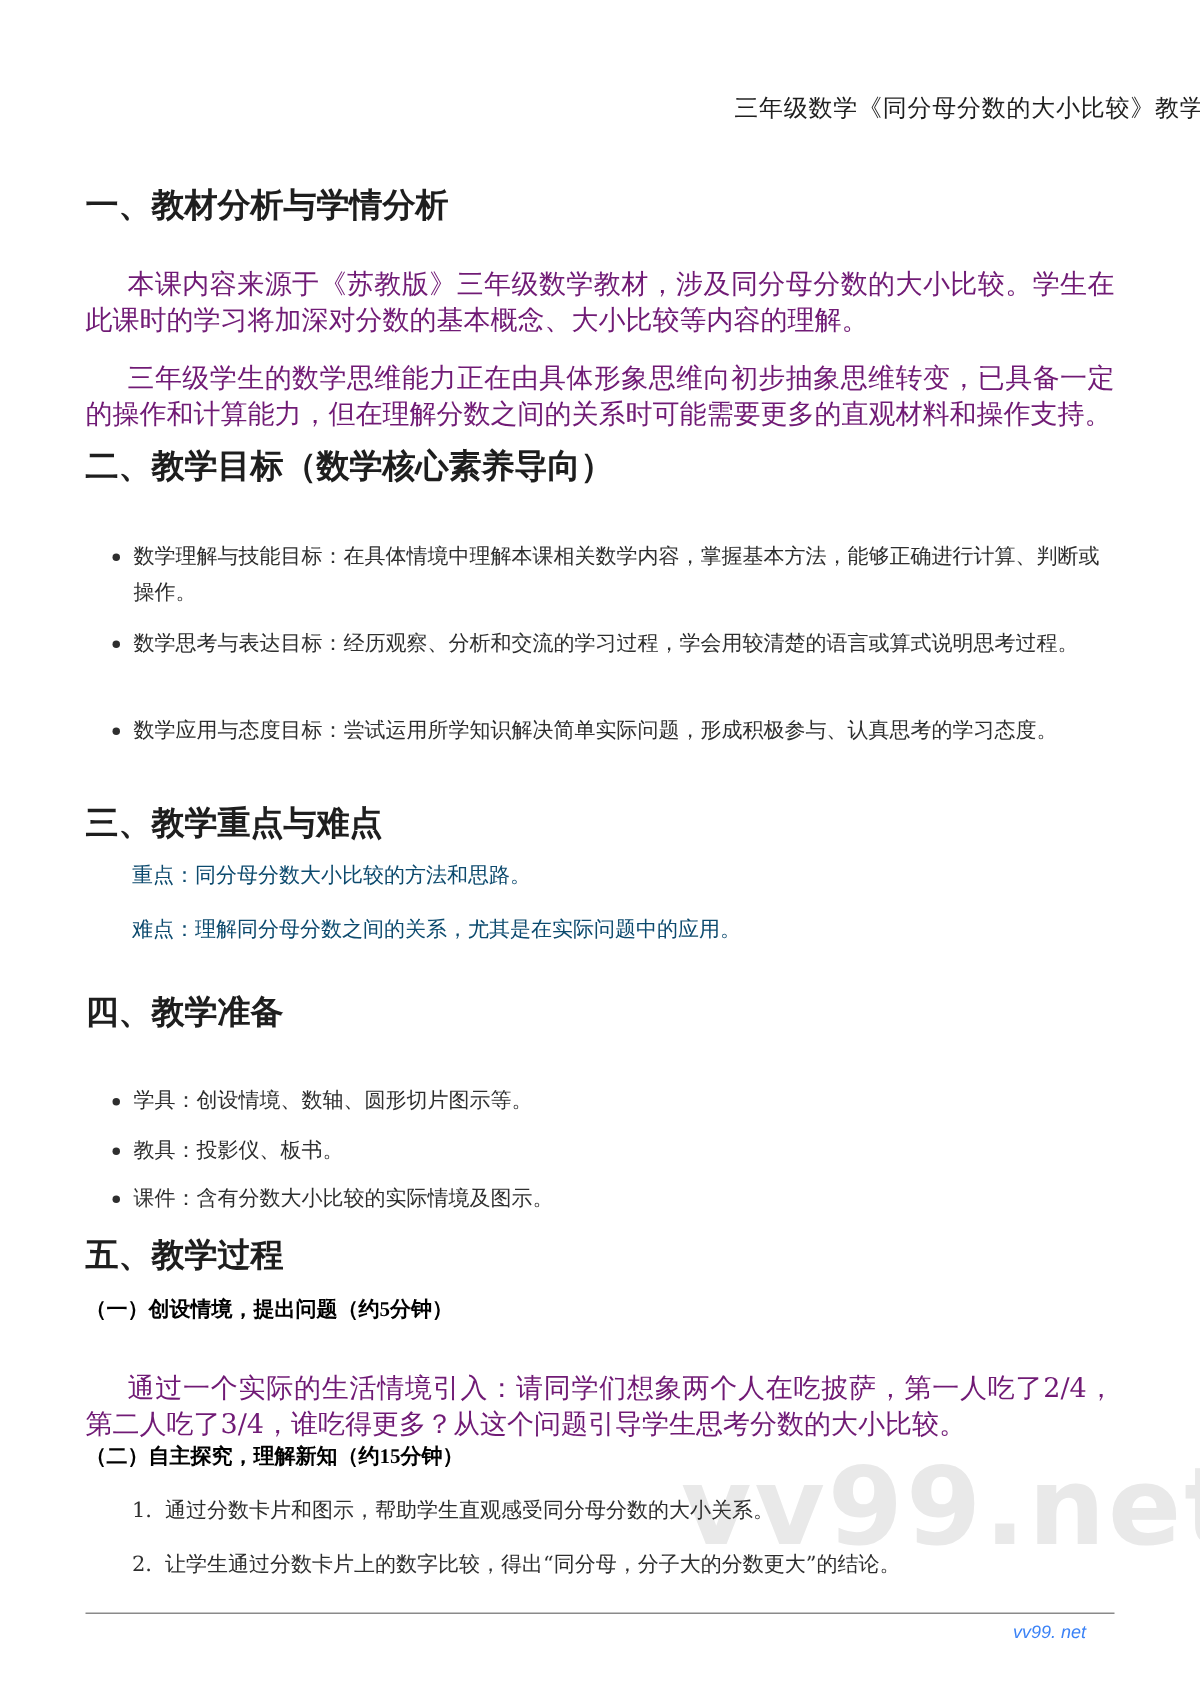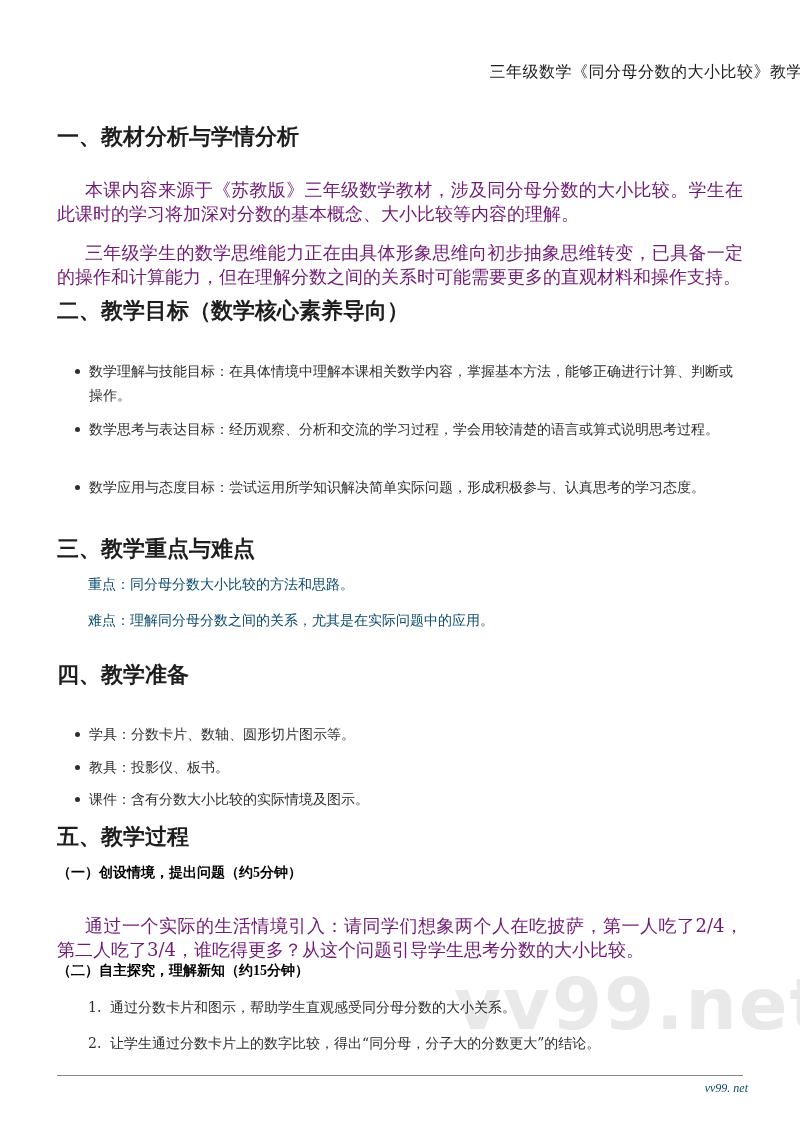--- a/index.html
+++ b/index.html
@@ -96,26 +96,26 @@
     .footer-rule {
       position: absolute;
       left: 57px;
       top: 1075px;
       width: 686px;
       height: 1px;
       background: #8a8a8a;
     }
     .footer-text {
       position: absolute;
-      right: 52px;
+      right: 76px;
       top: 1081px;
-      font-family: Liberation Serif, serif;
+      font-family: Liberation Sans, sans-serif;
       font-style: italic;
       font-size: 12px;
-      color: #0c4a6e;
+      color: #3b82f6;
     }
     .watermark {
       position: absolute;
       left: 640px;
       top: 1010px;
       transform: translateX(-50%);
       font-family: "DejaVu Sans", "Liberation Sans", sans-serif;
       font-weight: bold;
       font-size: 72px;
       color: #e9e9e9;
@@ -156,21 +156,21 @@
       <span>数学应用与态度目标：尝试运用所学知识解决简单实际问题，形成积极参与、认真思考的学习态度。</span>
     </div>
 
     <h2 class="h1" style="top:534px;">三、教学重点与难点</h2>
     <p class="plain" style="top:573px;">重点：同分母分数大小比较的方法和思路。</p>
     <p class="plain" style="top:609px;">难点：理解同分母分数之间的关系，尤其是在实际问题中的应用。</p>
 
     <h2 class="h1" style="top:660px;text-align:right;">四、教学准备</h2>
     <div class="bullet-item" style="top:702px;">
       <span class="bullet-dot"></span>
-      <span>学具：分数卡片、数轴、圆形切片图示等。</span>
+      <span>学具：创设情境、数轴、圆形切片图示等。</span>
     </div>
     <div class="bullet-item" style="top:735px;">
       <span class="bullet-dot"></span>
       <span>教具：投影仪、板书。</span>
     </div>
     <div class="bullet-item" style="top:767px;">
       <span class="bullet-dot"></span>
       <span>课件：含有分数大小比较的实际情境及图示。</span>
     </div>
 

